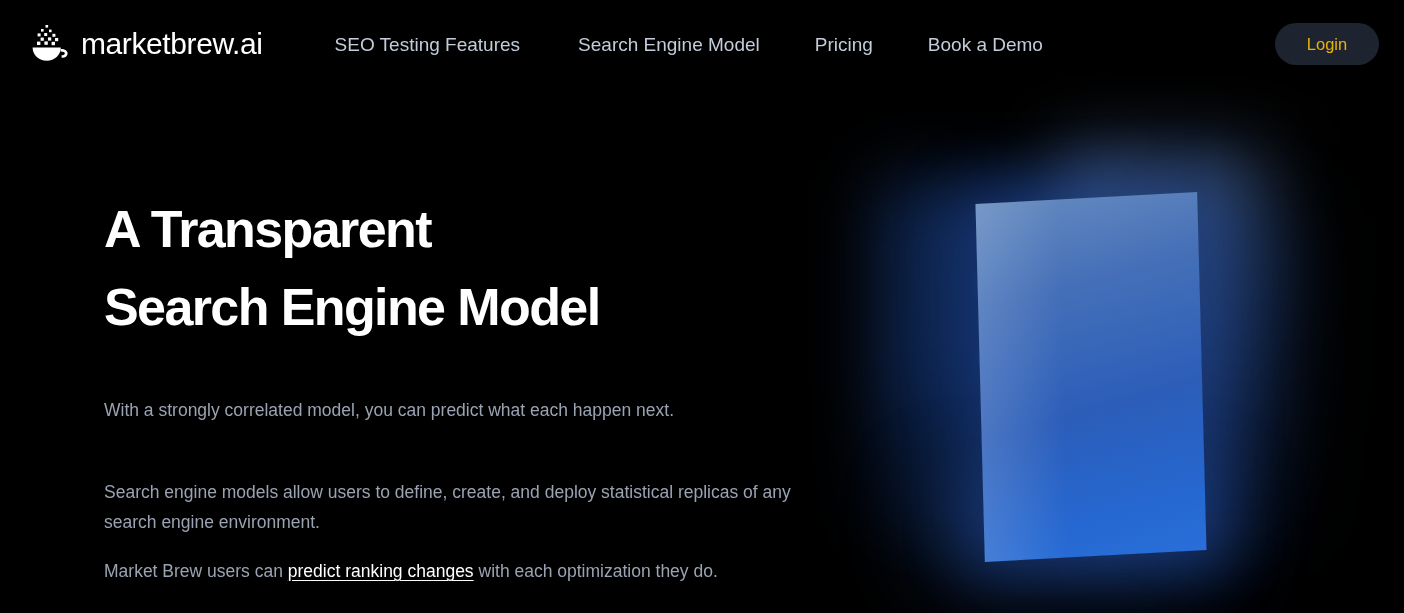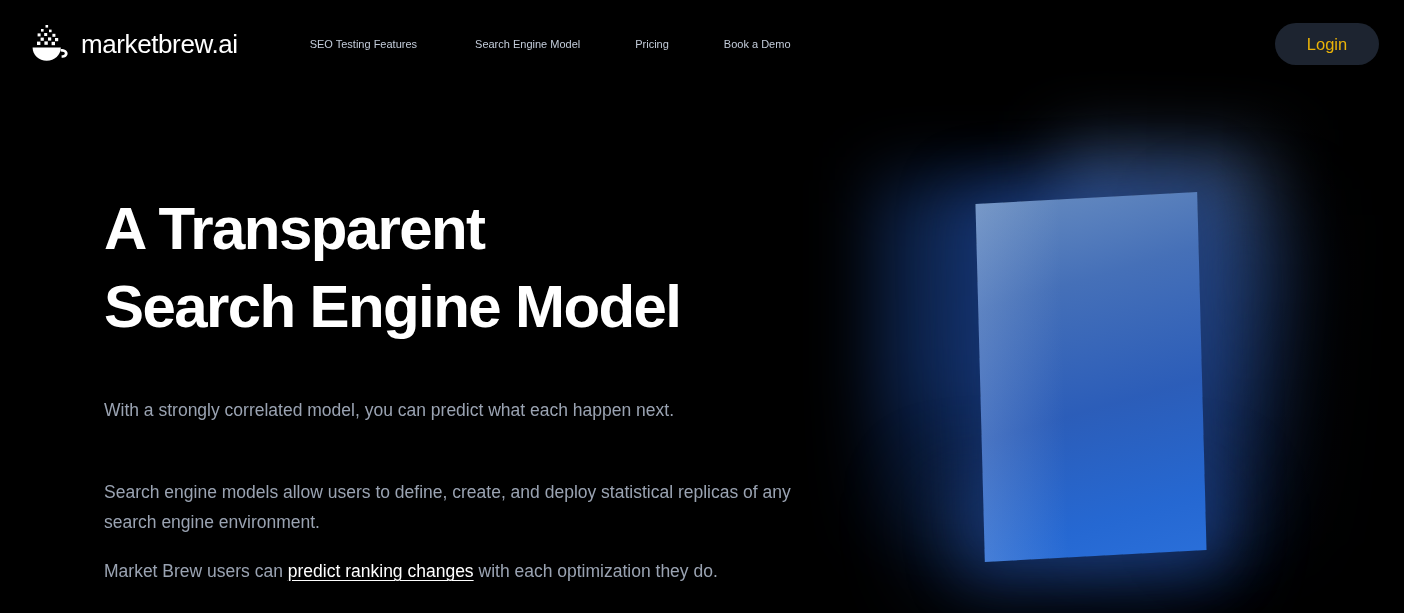--- a/index.html
+++ b/index.html
@@ -90,30 +90,30 @@
     z-index:5;
   }
   #brand {
     display:flex; align-items:center; gap:11px;
     margin-left:28px;
     text-decoration:none;
   }
   .cup-icon { width:42px; height:40px; display:block; }
   #brand-name {
     color:#ffffff;
-    font-size:26px;
+    font-size:30px;
     letter-spacing:-0.4px;
     line-height:1;
     white-space:nowrap;
   }
 
   #nav { display:flex; align-items:center; margin-left:72px; }
   .nav-link {
     color:#c3ccda;
-    font-size:11px;
+    font-size:19px;
     line-height:1;
     text-decoration:none;
     white-space:nowrap;
     padding:8px 0;
   }
   .nav-gap-1 { margin-right:58px; }
   .nav-gap-2 { margin-right:55px; }
   .nav-gap-3 { margin-right:55px; }
 
   #login-btn {
@@ -131,21 +131,21 @@
   }
 
   
   #hero {
     position:absolute; left:104px; top:190px;
     width:800px;
     z-index:4;
   }
   #headline {
     color:#ffffff;
-    font-size:60px;
+    font-size:52px;
     font-weight:bold;
     line-height:78px;
     letter-spacing:-1.6px;
     white-space:nowrap;
   }
   #headline .hl-line { display:block; }
 
   .lede {
     color:#9aa3b2;
     font-size:17.5px;

